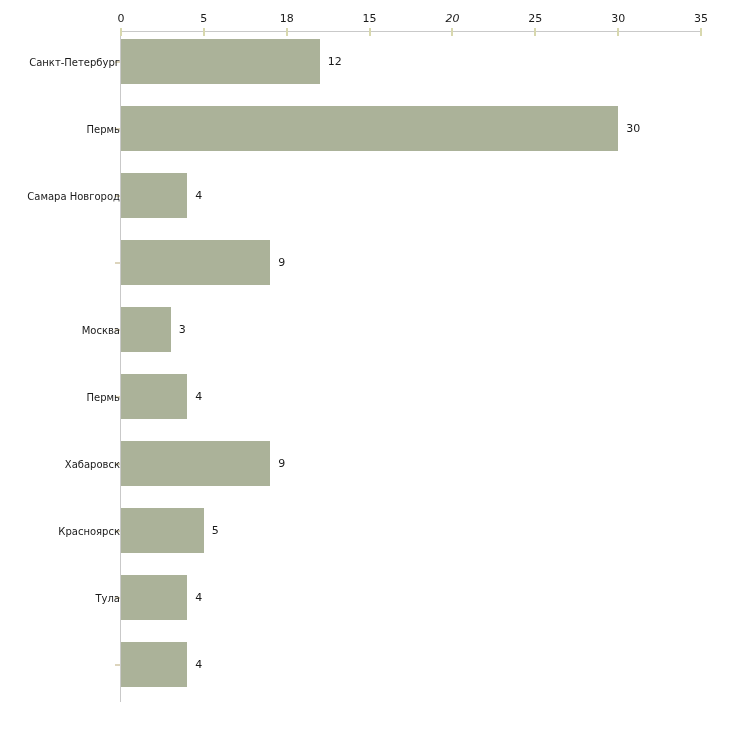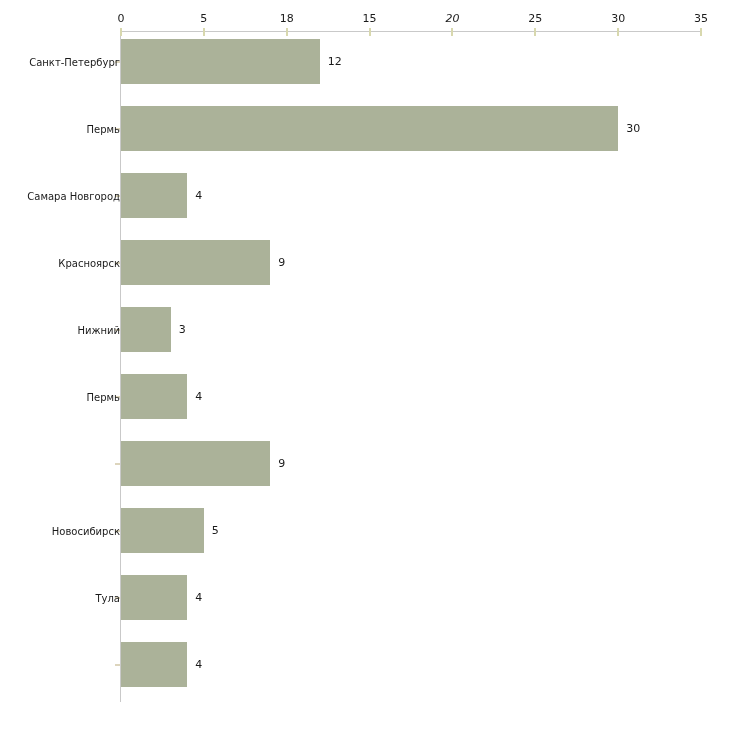--- a/index.html
+++ b/index.html
@@ -115,44 +115,44 @@
       </div>
       <div class="bar-row">
         <div class="bar" style="width: 11.4286%; background: rgb(171, 178, 153);"></div>
         <div class="cat-tick" style="background: rgb(221, 213, 189);"></div>
         <div class="cat-label">Самара Новгород</div>
         <div class="value-label" style="left: calc(11.4286% + 8px);">4</div>
       </div>
       <div class="bar-row">
         <div class="bar" style="width: 25.7143%; background: rgb(171, 178, 153);"></div>
         <div class="cat-tick" style="background: rgb(221, 213, 189);"></div>
-        <div class="cat-label">Красноярск</div>
         <div class="value-label" style="left: calc(25.7143% + 8px);">9</div>
       </div>
       <div class="bar-row">
         <div class="bar" style="width: 8.57143%; background: rgb(171, 178, 153);"></div>
         <div class="cat-tick" style="background: rgb(221, 213, 189);"></div>
-        <div class="cat-label">Нижний</div>
+        <div class="cat-label">Москва</div>
         <div class="value-label" style="left: calc(8.57143% + 8px);">3</div>
       </div>
       <div class="bar-row">
         <div class="bar" style="width: 11.4286%; background: rgb(171, 178, 153);"></div>
         <div class="cat-tick" style="background: rgb(221, 213, 189);"></div>
         <div class="cat-label">Пермь</div>
         <div class="value-label" style="left: calc(11.4286% + 8px);">4</div>
       </div>
       <div class="bar-row">
         <div class="bar" style="width: 25.7143%; background: rgb(171, 178, 153);"></div>
         <div class="cat-tick" style="background: rgb(221, 213, 189);"></div>
+        <div class="cat-label">Хабаровск</div>
         <div class="value-label" style="left: calc(25.7143% + 8px);">9</div>
       </div>
       <div class="bar-row">
         <div class="bar" style="width: 14.2857%; background: rgb(171, 178, 153);"></div>
         <div class="cat-tick" style="background: rgb(221, 213, 189);"></div>
-        <div class="cat-label">Новосибирск</div>
+        <div class="cat-label">Красноярск</div>
         <div class="value-label" style="left: calc(14.2857% + 8px);">5</div>
       </div>
       <div class="bar-row">
         <div class="bar" style="width: 11.4286%; background: rgb(171, 178, 153);"></div>
         <div class="cat-tick" style="background: rgb(221, 213, 189);"></div>
         <div class="cat-label">Тула</div>
         <div class="value-label" style="left: calc(11.4286% + 8px);">4</div>
       </div>
       <div class="bar-row">
         <div class="bar" style="width: 11.4286%; background: rgb(171, 178, 153);"></div>

